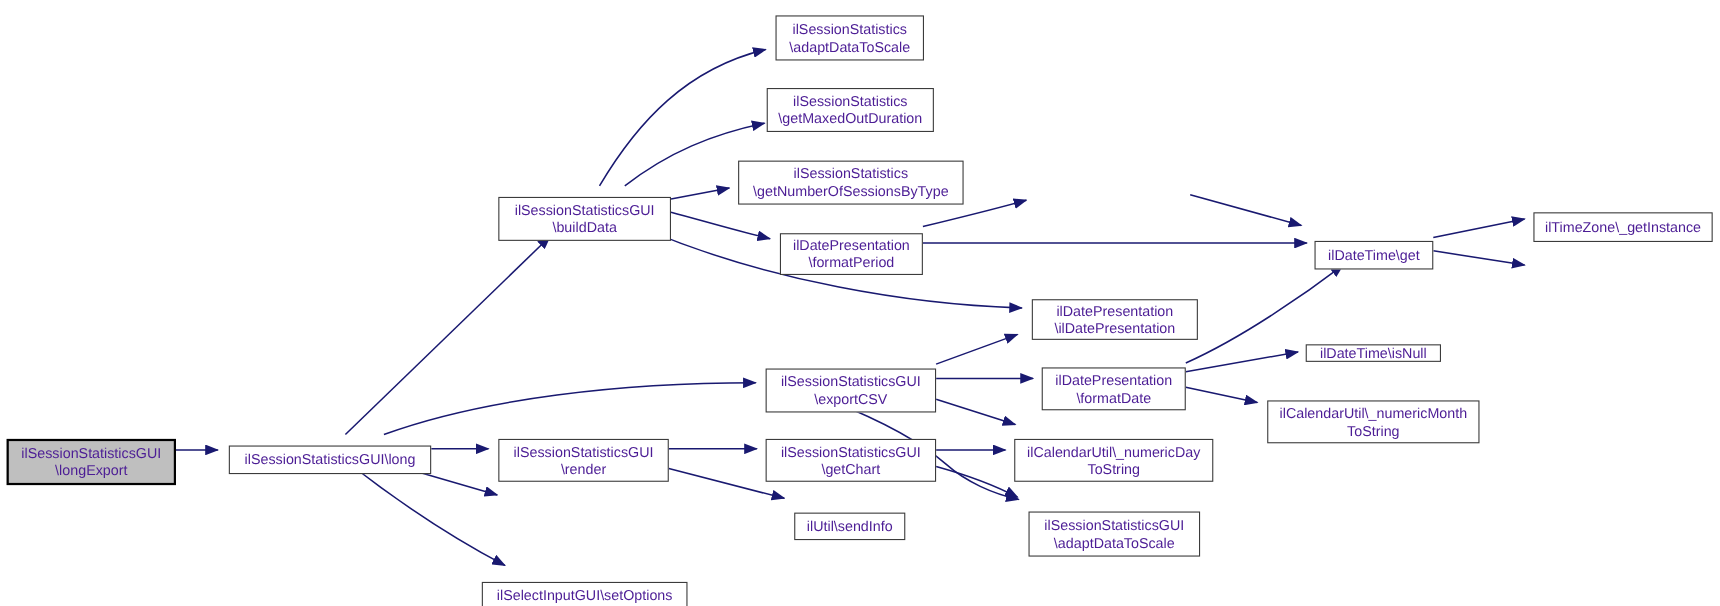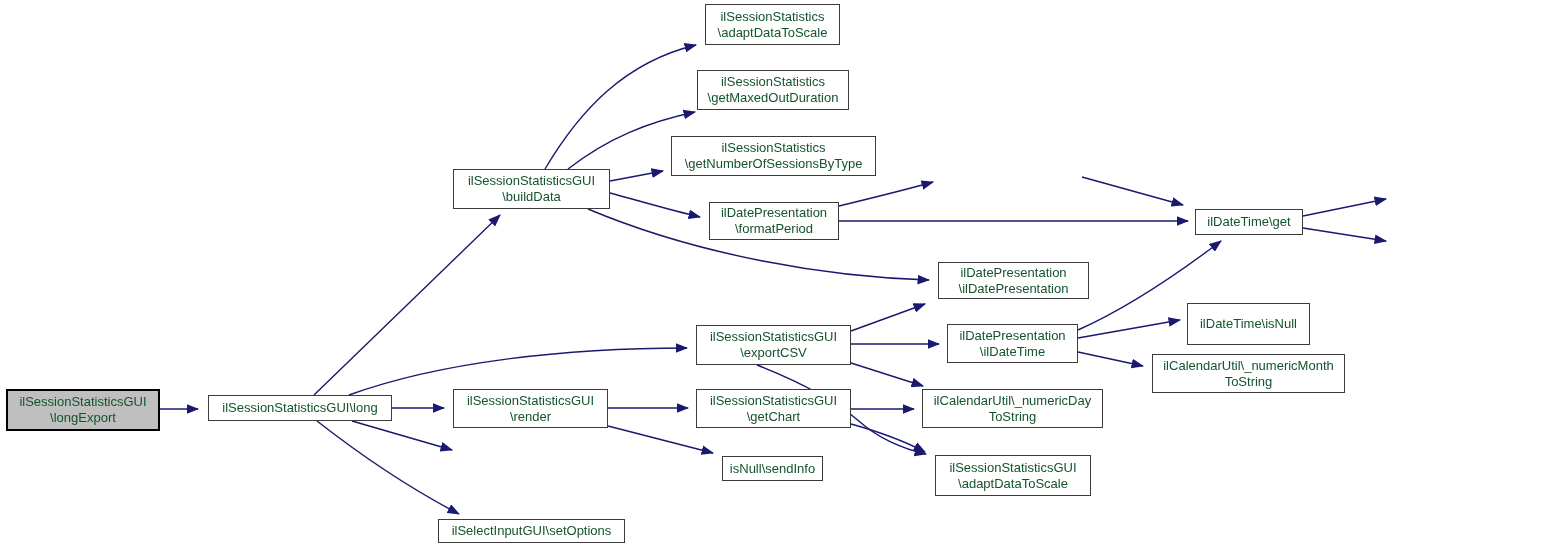--- a/index.html
+++ b/index.html
@@ -11,24 +11,25 @@
     overflow:hidden;
   }
   #edges{position:absolute;left:0;top:0;}
   .node{
     position:absolute;
     box-sizing:border-box;
     display:flex;flex-direction:column;
     justify-content:center;align-items:center;
     background:#ffffff;
     border:1px solid #3b3b3b;
-    color:#14532d;
+    color:#4c1d95;
     font-size:13px;line-height:16px;
     text-align:center;white-space:nowrap;
     z-index:2;
+    margin-top:10px;
   }
   .node span{display:block;}
   .node.hl{
     background:#bfbfbf;
     border:2px solid #000000;
   }
 </style>
 </head>
 <body>
 
@@ -103,38 +104,41 @@
   <div class="node" style="left:709px;top:202px;width:130px;height:38px">
     <span>ilDatePresentation</span>
     <span>\formatPeriod</span>
   </div>
 
 
   <div class="node" style="left:1195px;top:209px;width:108px;height:26px">
     <span>ilDateTime\get</span>
   </div>
 
+  <div class="node" style="left:1394px;top:183px;width:163px;height:27px">
+    <span>ilTimeZone\_getInstance</span>
+  </div>
 
 
   <div class="node" style="left:938px;top:262px;width:151px;height:37px">
     <span>ilDatePresentation</span>
     <span>\ilDatePresentation</span>
   </div>
 
   <div class="node" style="left:696px;top:325px;width:155px;height:40px">
     <span>ilSessionStatisticsGUI</span>
     <span>\exportCSV</span>
   </div>
 
   <div class="node" style="left:947px;top:324px;width:131px;height:39px">
     <span>ilDatePresentation</span>
-    <span>\ilDateTime</span>
+    <span>\formatDate</span>
   </div>
 
-  <div class="node" style="left:1187px;top:303px;width:123px;height:42px">
+  <div class="node" style="left:1187px;top:303px;width:123px;height:16px">
     <span>ilDateTime\isNull</span>
   </div>
 
   <div class="node" style="left:1152px;top:354px;width:193px;height:39px">
     <span>ilCalendarUtil\_numericMonth</span>
     <span>ToString</span>
   </div>
 
   <div class="node" style="left:922px;top:389px;width:181px;height:39px">
     <span>ilCalendarUtil\_numericDay</span>
@@ -145,21 +149,21 @@
     <span>ilSessionStatisticsGUI</span>
     <span>\getChart</span>
   </div>
 
   <div class="node" style="left:453px;top:389px;width:155px;height:39px">
     <span>ilSessionStatisticsGUI</span>
     <span>\render</span>
   </div>
 
   <div class="node" style="left:722px;top:456px;width:101px;height:25px">
-    <span>isNull\sendInfo</span>
+    <span>ilUtil\sendInfo</span>
   </div>
 
   <div class="node" style="left:935px;top:455px;width:156px;height:41px">
     <span>ilSessionStatisticsGUI</span>
     <span>\adaptDataToScale</span>
   </div>
 
 
   <div class="node" style="left:438px;top:519px;width:187px;height:24px">
     <span>ilSelectInputGUI\setOptions</span>

